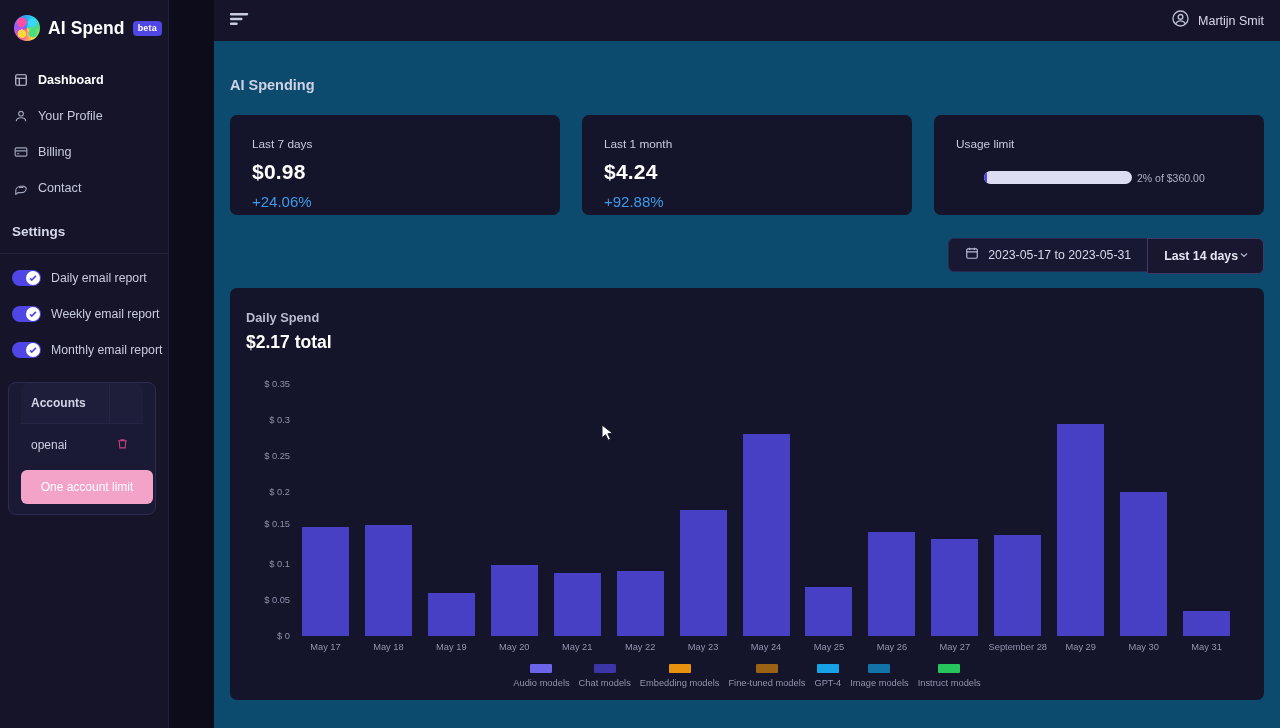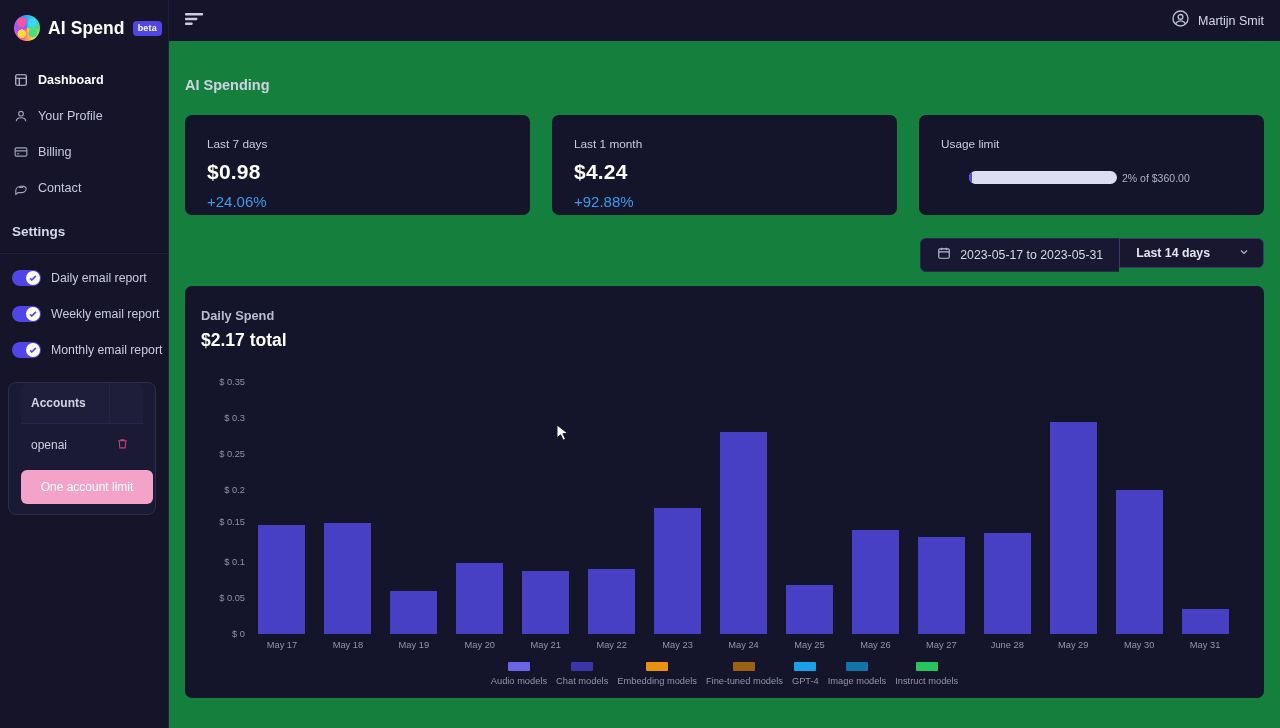--- a/index.html
+++ b/index.html
@@ -99,21 +99,21 @@
   .trash { cursor: pointer; display:block; }
   .acct-btn {
     display: block; width: 132px; margin: 4px auto 0;
     background: #f4a3c8; color: #ffffff;
     border: none; border-radius: 6px;
     font-size: 12px; font-family: inherit;
     padding: 10px 0; cursor: pointer;
   }
 
   
-  .content { flex: 1; position: relative; background: #15803d; }
+  .content { flex: 1; position: relative; background: #0c4a6e; margin-left: 45px; }
   .topbar {
     height: 41px; display: flex; align-items: center;
     justify-content: space-between; padding: 0 12px 0 16px;
     background: #15142a;
   }
   .menu-ico { cursor: pointer; display: block; }
   .user { display: flex; align-items: center; gap: 8px; cursor: pointer; padding-right: 4px;}
   .user-name { font-size: 12.5px; color: #d7d9e8; }
 
   
@@ -143,24 +143,24 @@
   .controls { display: flex; justify-content: flex-end; margin-top: 23px; }
   .ctrl-group { display: flex; }
   .date-box {
     display: flex; align-items: center; gap: 9px;
     background: #191833; border: 1px solid #2a2850;
     border-radius: 6px 0 0 6px; border-right: none;
     padding: 0 16px; height: 34px; cursor: pointer;
   }
   .date-text { font-size: 12.3px; color: #d7d9e8; }
   .range-select {
-    display: flex; align-items: center; gap: 28px;
+    display: flex; align-items: center; 
     background: #18172f; border: 1px solid #3b3a68;
     border-radius: 0 6px 6px 0;
-    padding: 0 13px 0 16px; height: 30px; cursor: pointer;
+    padding: 0 13px 0 16px; height: 36px; cursor: pointer;
   }
   .range-text { font-size: 12.3px; color: #e3e5f2; font-weight: 600; }
 
   
   .chart-panel {
     background: #14142a; border-radius: 7px;
     margin-top: 14px; height: 412px; position: relative;
     padding: 22px 0 0 16px; overflow: hidden;
   }
   .chart-sub { font-size: 12.8px; font-weight: 700; color: #b9bccf; }
@@ -436,21 +436,21 @@
               <div class="xlabel">May 18</div>
               <div class="xlabel">May 19</div>
               <div class="xlabel">May 20</div>
               <div class="xlabel">May 21</div>
               <div class="xlabel">May 22</div>
               <div class="xlabel">May 23</div>
               <div class="xlabel">May 24</div>
               <div class="xlabel">May 25</div>
               <div class="xlabel">May 26</div>
               <div class="xlabel">May 27</div>
-              <div class="xlabel">June 28</div>
+              <div class="xlabel">September 28</div>
               <div class="xlabel">May 29</div>
               <div class="xlabel">May 30</div>
               <div class="xlabel">May 31</div>
             </div>
         </div>
 
         <div class="legend" id="legend">
             <div class="legend-item">
               <span class="swatch" style="background: rgb(107, 99, 232);"></span>
               <span class="legend-text">Audio models</span>

